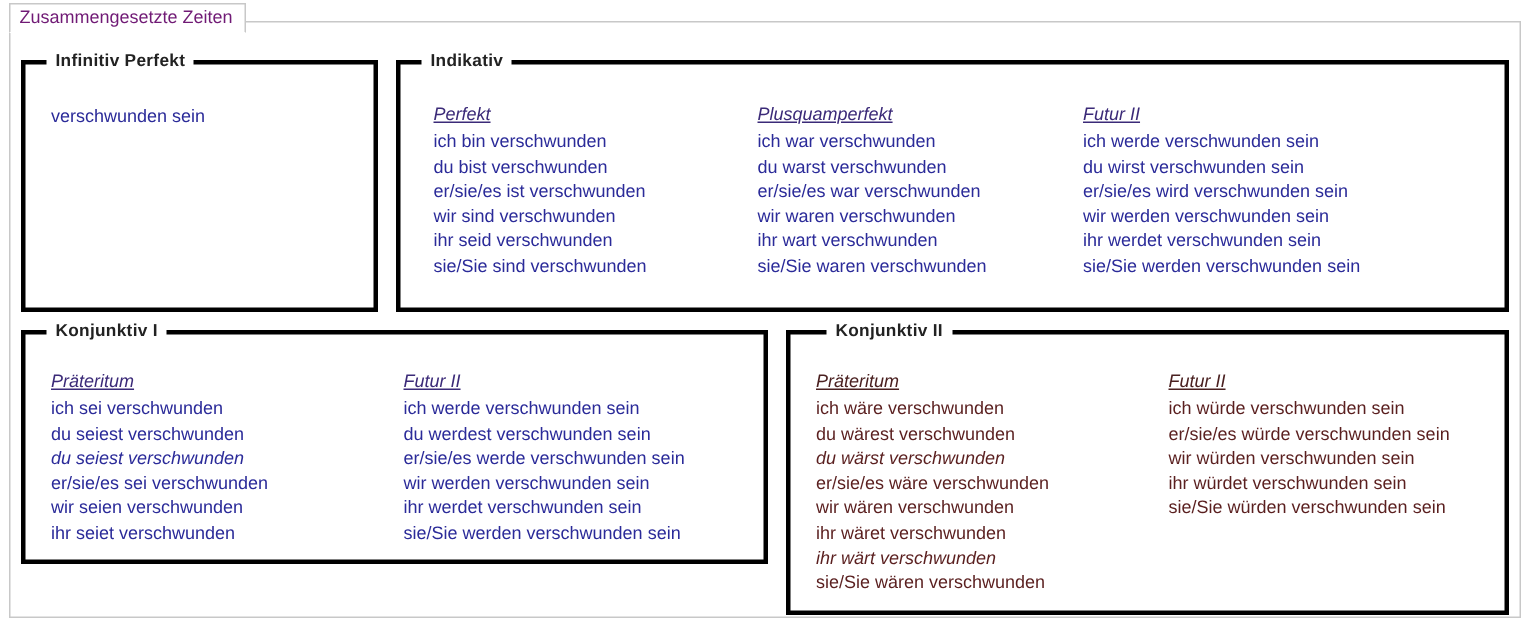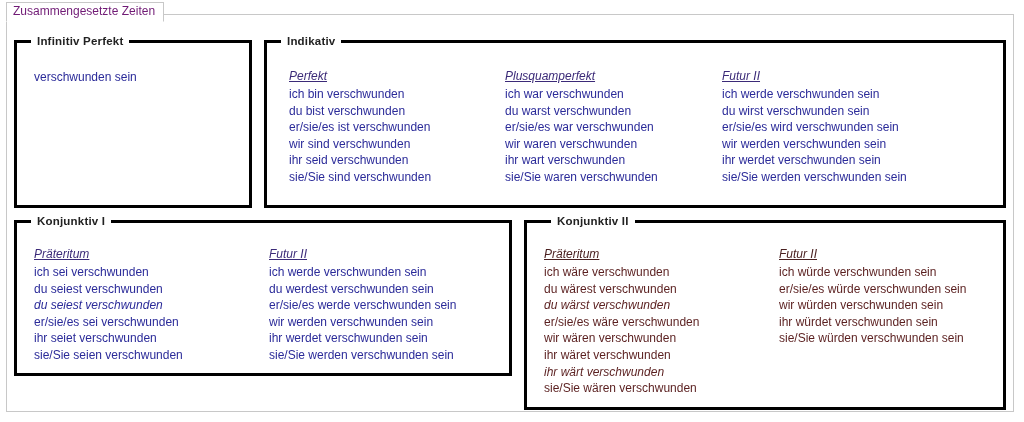--- a/index.html
+++ b/index.html
@@ -160,22 +160,22 @@
   <div class="group" style="left:14px; top:220px; width:498px; height:156px;">
     <div class="group-label">Konjunktiv I</div>
 
     <div class="col" style="left:17px; top:24px;">
       <div class="col-head">Präteritum</div>
       <ul class="form-list">
         <li>ich sei verschwunden</li>
         <li>du seiest verschwunden</li>
         <li class="alt">du seiest verschwunden</li>
         <li>er/sie/es sei verschwunden</li>
+        <li>wir seien verschwunden</li>
         <li>ihr seiet verschwunden</li>
-        <li>sie/Sie seien verschwunden</li>
       </ul>
     </div>
 
     <div class="col" style="left:252px; top:24px;">
       <div class="col-head">Futur II</div>
       <ul class="form-list">
         <li>ich werde verschwunden sein</li>
         <li>du werdest verschwunden sein</li>
         <li>er/sie/es werde verschwunden sein</li>
         <li>wir werden verschwunden sein</li>

